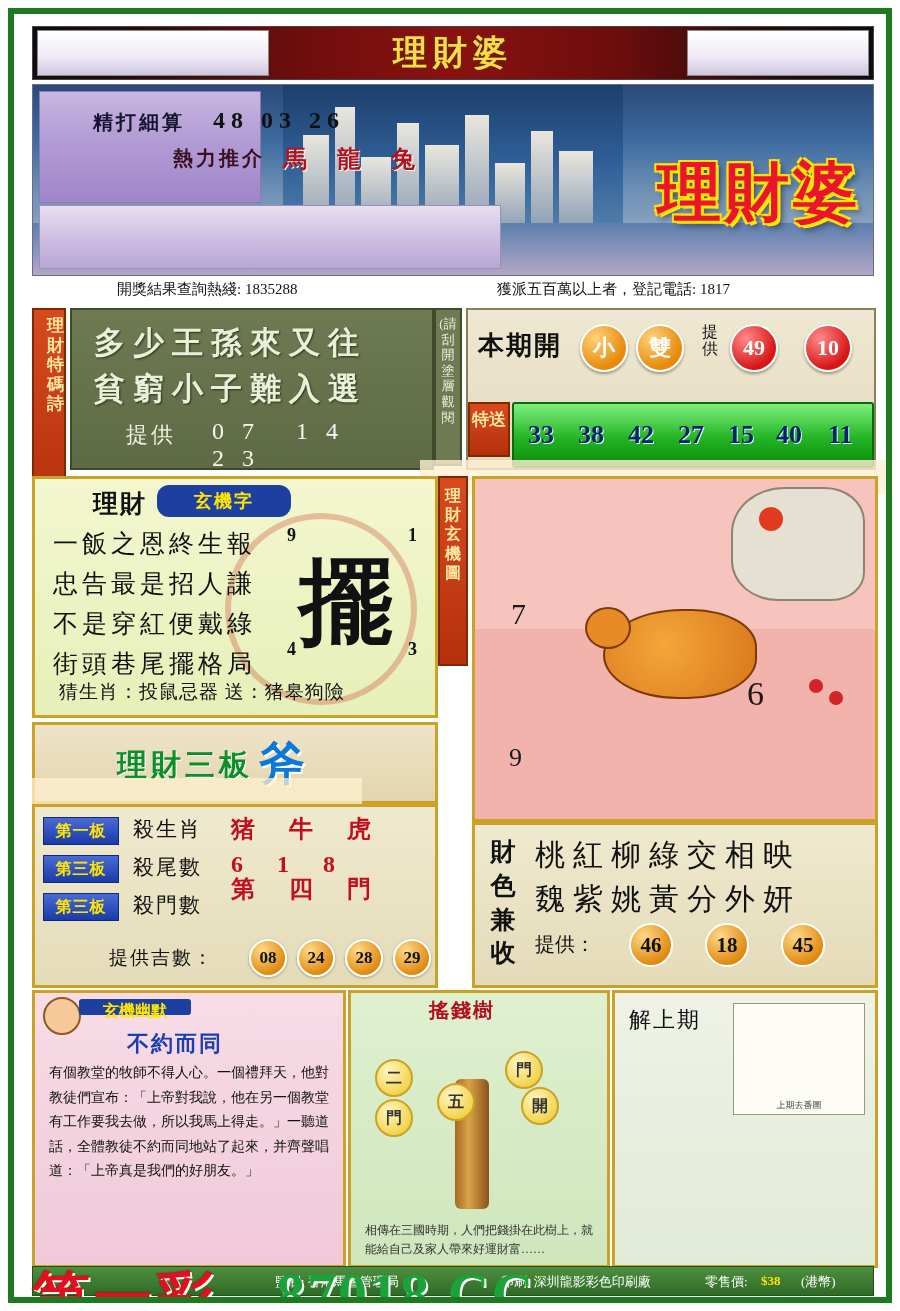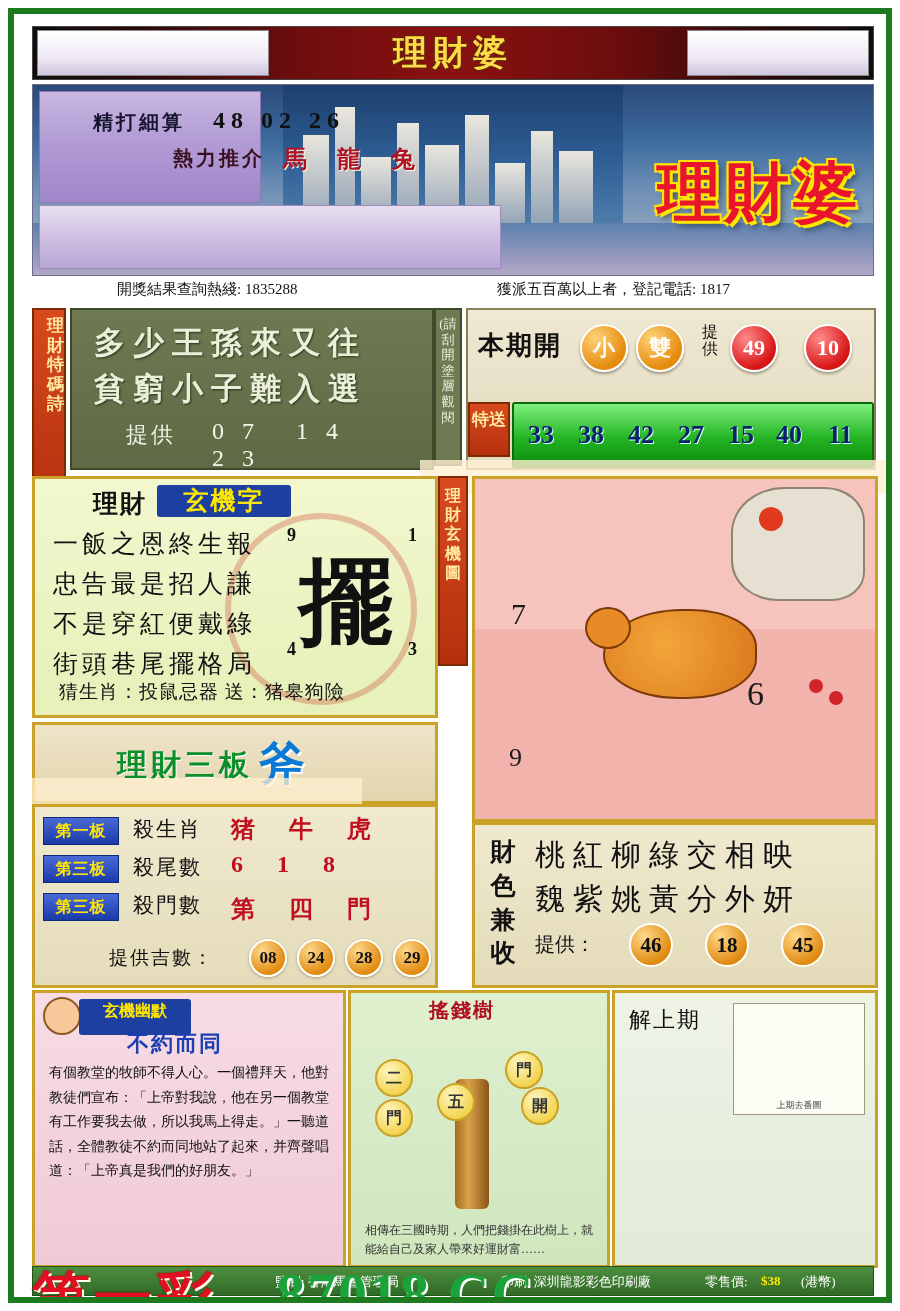--- a/index.html
+++ b/index.html
@@ -53,21 +53,21 @@
   .b-red{background:radial-gradient(circle at 32% 28%,#ff8a8a,#d81515 70%);}
   .b-org{background:radial-gradient(circle at 32% 28%,#ffd27a,#e58a0b 70%);}
   .resbox .tigong{position:absolute;left:234px;top:14px;font-size:16px;color:#111;line-height:1.05;width:22px;}
   .tesong{position:absolute;left:0;top:92px;width:42px;height:55px;background:linear-gradient(180deg,#d94a1e,#b4300c);border:2px solid #7d2a00;color:#ffe9a0;font-size:17px;font-weight:bold;text-align:center;padding-top:6px;box-sizing:border-box;line-height:1.15;}
   .greenbar{position:absolute;left:44px;top:92px;width:358px;height:62px;background:linear-gradient(180deg,#7ef07e,#24b424 55%,#0a8c0a);border:2px solid #0b6a0b;border-radius:3px;}
   .greenbar span{position:absolute;top:16px;font-size:26px;font-weight:bold;color:#0b1f6e;text-shadow:1px 1px 0 #cfe;}
 
   
   .xjz{position:absolute;left:18px;top:462px;width:400px;height:236px;background:linear-gradient(180deg,#f3f7cf,#e6f0b8);border:3px solid #c9a227;}
   .xjz .hdr{position:absolute;left:58px;top:8px;font-size:25px;font-weight:bold;color:#111;letter-spacing:2px;}
-  .xjz .hdr2{position:absolute;left:122px;top:6px;width:134px;height:32px;background:#1c3fa0;color:#ffe600;font-size:25px;font-weight:bold;text-align:center;line-height:32px;letter-spacing:2px;border-radius:3px;}
+  .xjz .hdr2{position:absolute;left:122px;top:6px;width:134px;height:32px;background:#1c3fa0;color:#ffe600;font-size:18px;font-weight:bold;text-align:center;line-height:32px;letter-spacing:2px;border-radius:12px;}
   .xjz .big{position:absolute;right:42px;top:60px;font-size:94px;font-weight:bold;color:#111;font-family:"Liberation Serif",serif;}
   .xjz .p{position:absolute;left:18px;font-size:25px;color:#111;letter-spacing:4px;}
   .xjz .cn{position:absolute;font-size:18px;color:#111;font-weight:bold;}
   .xjz .foot{position:absolute;left:24px;bottom:10px;font-size:19px;color:#111;letter-spacing:1px;}
   .xjz .circle{position:absolute;right:18px;top:34px;width:180px;height:180px;border:6px solid rgba(200,60,40,.30);border-radius:50%;}
 
   
   .xjt-lab{position:absolute;left:424px;top:462px;width:30px;height:190px;background:linear-gradient(180deg,#d84a1e,#b4300c);border:2px solid #7d2a00;color:#ffe9a0;font-size:16px;font-weight:bold;text-align:center;padding-top:8px;box-sizing:border-box;line-height:1.2;}
   .xjt{position:absolute;left:458px;top:462px;width:400px;height:340px;background:#f5b9b4;border:3px solid #c9a227;overflow:hidden;}
   .xjt .sky{position:absolute;left:0;top:0;width:400px;height:150px;background:#f7c3bd;}
@@ -98,21 +98,21 @@
   
   .rpoem{position:absolute;left:458px;top:808px;width:400px;height:160px;background:linear-gradient(180deg,#efe9cf,#e3dbb8);border:3px solid #c9a227;}
   .rpoem .side{position:absolute;left:10px;top:10px;width:36px;font-size:25px;font-weight:bold;color:#111;line-height:1.35;text-align:center;}
   .rpoem .l1{position:absolute;left:60px;top:10px;font-size:30px;color:#111;letter-spacing:8px;}
   .rpoem .l2{position:absolute;left:60px;top:54px;font-size:30px;color:#111;letter-spacing:8px;}
   .rpoem .tg{position:absolute;left:60px;top:106px;font-size:20px;color:#111;}
   .rpoem .bb{position:absolute;top:98px;width:40px;height:40px;border-radius:50%;background:radial-gradient(circle at 33% 28%,#ffd98a,#e08a10 72%);border:2px solid #fff;text-align:center;line-height:40px;font-size:21px;font-weight:bold;color:#111;}
 
   
   .humor{position:absolute;left:18px;top:976px;width:308px;height:272px;background:linear-gradient(180deg,#f7dce6,#f0c9d8);border:3px solid #c9a227;overflow:hidden;}
-  .humor .tag{position:absolute;left:44px;top:6px;width:112px;height:36px;background:#1c3fa0;color:#ffe600;font-size:16px;font-weight:bold;text-align:center;line-height:24px;border-radius:3px;}
+  .humor .tag{position:absolute;left:44px;top:6px;width:112px;height:16px;background:#1c3fa0;color:#ffe600;font-size:16px;font-weight:bold;text-align:center;line-height:24px;border-radius:3px;}
   .humor .face{position:absolute;left:8px;top:4px;width:34px;height:34px;border-radius:50%;background:#f6c89a;border:2px solid #8a5a22;}
   .humor .title{position:absolute;left:92px;top:36px;font-size:22px;font-weight:bold;color:#1a3fb0;letter-spacing:2px;}
   .humor .body{position:absolute;left:14px;top:68px;width:280px;font-size:14px;line-height:1.75;color:#111;text-align:justify;}
 
   
   .tree{position:absolute;left:334px;top:976px;width:256px;height:272px;background:linear-gradient(180deg,#dff0cf,#cfe6bd);border:3px solid #c9a227;overflow:hidden;}
   .tree .ttl{position:absolute;left:78px;top:4px;font-size:20px;font-weight:bold;color:#b01020;letter-spacing:2px;}
   .tree .trunk{position:absolute;left:104px;top:86px;width:34px;height:130px;background:linear-gradient(90deg,#a56a22,#d9a24a 40%,#8a5418);border-radius:6px;}
   .tree .bulb{position:absolute;width:34px;height:34px;border-radius:50%;background:radial-gradient(circle at 35% 30%,#fff6c0,#f2d24a 75%);border:2px solid #c9a227;text-align:center;line-height:34px;font-size:16px;font-weight:bold;color:#333;}
   .tree .note{position:absolute;left:14px;bottom:6px;width:228px;font-size:12px;line-height:1.6;color:#333;}
@@ -156,21 +156,21 @@
       <div class="bldg" style="left:142px;width:34px;height:82px;"></div>
       <div class="bldg" style="left:182px;width:24px;height:112px;"></div>
       <div class="bldg" style="left:212px;width:30px;height:64px;"></div>
       <div class="bldg" style="left:248px;width:22px;height:96px;"></div>
       <div class="bldg" style="left:276px;width:34px;height:76px;"></div>
     </div>
     <div class="water"></div>
     <div class="leftpanel"></div>
     <div class="bottomleft"></div>
     <div class="jdcs">精打細算</div>
-    <div class="nums">48 02 26</div>
+    <div class="nums">48 03 26</div>
     <div class="rlcs">熱力推介</div>
     <div class="animals">馬 龍 兔</div>
     <div class="logo">理財婆</div>
   </div>
 
   <div class="hotline">
     <div class="l">開獎結果查詢熱綫: 1835288</div>
     <div class="r">獲派五百萬以上者，登記電話: 1817</div>
   </div>
 
@@ -245,21 +245,21 @@
     <div class="tag" style="top:10px;">第一板</div>
     <div class="k" style="top:8px;">殺生肖</div>
     <div class="v" style="top:6px;">猪 牛 虎</div>
 
     <div class="tag" style="top:48px;">第三板</div>
     <div class="k" style="top:46px;">殺尾數</div>
     <div class="v" style="top:44px;">6 1 8</div>
 
     <div class="tag" style="top:86px;">第三板</div>
     <div class="k" style="top:84px;">殺門數</div>
-    <div class="v" style="top:66px;margin-top:20px;">第 四 門</div>
+    <div class="v" style="top:66px;">第 四 門</div>
 
     <div class="jishu">提供吉數：</div>
     <div class="sball" style="left:214px;bottom:8px;">08</div>
     <div class="sball" style="left:262px;bottom:8px;">24</div>
     <div class="sball" style="left:310px;bottom:8px;">28</div>
     <div class="sball" style="left:358px;bottom:8px;">29</div>
   </div>
 
   <div class="rpoem">
     <div class="side">財色兼收</div>

